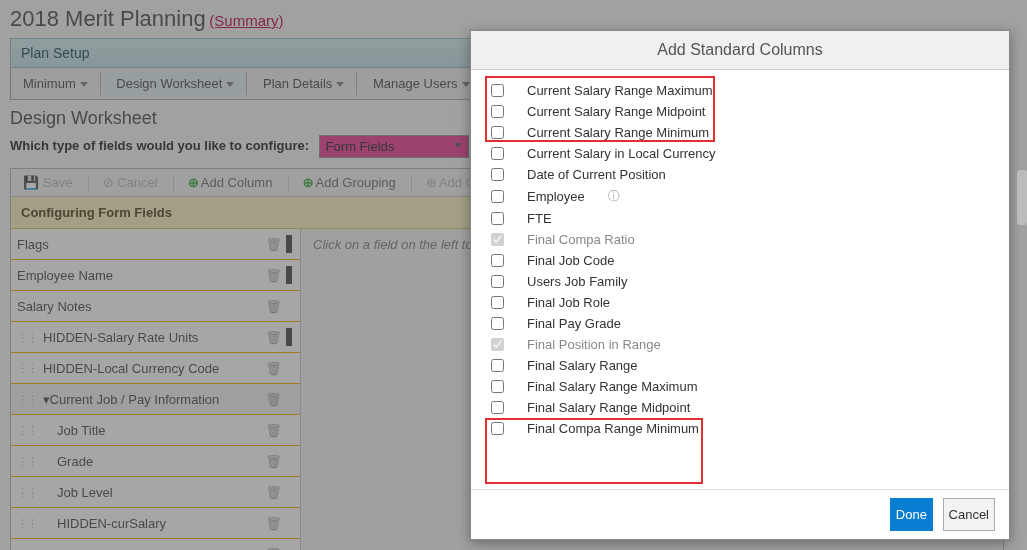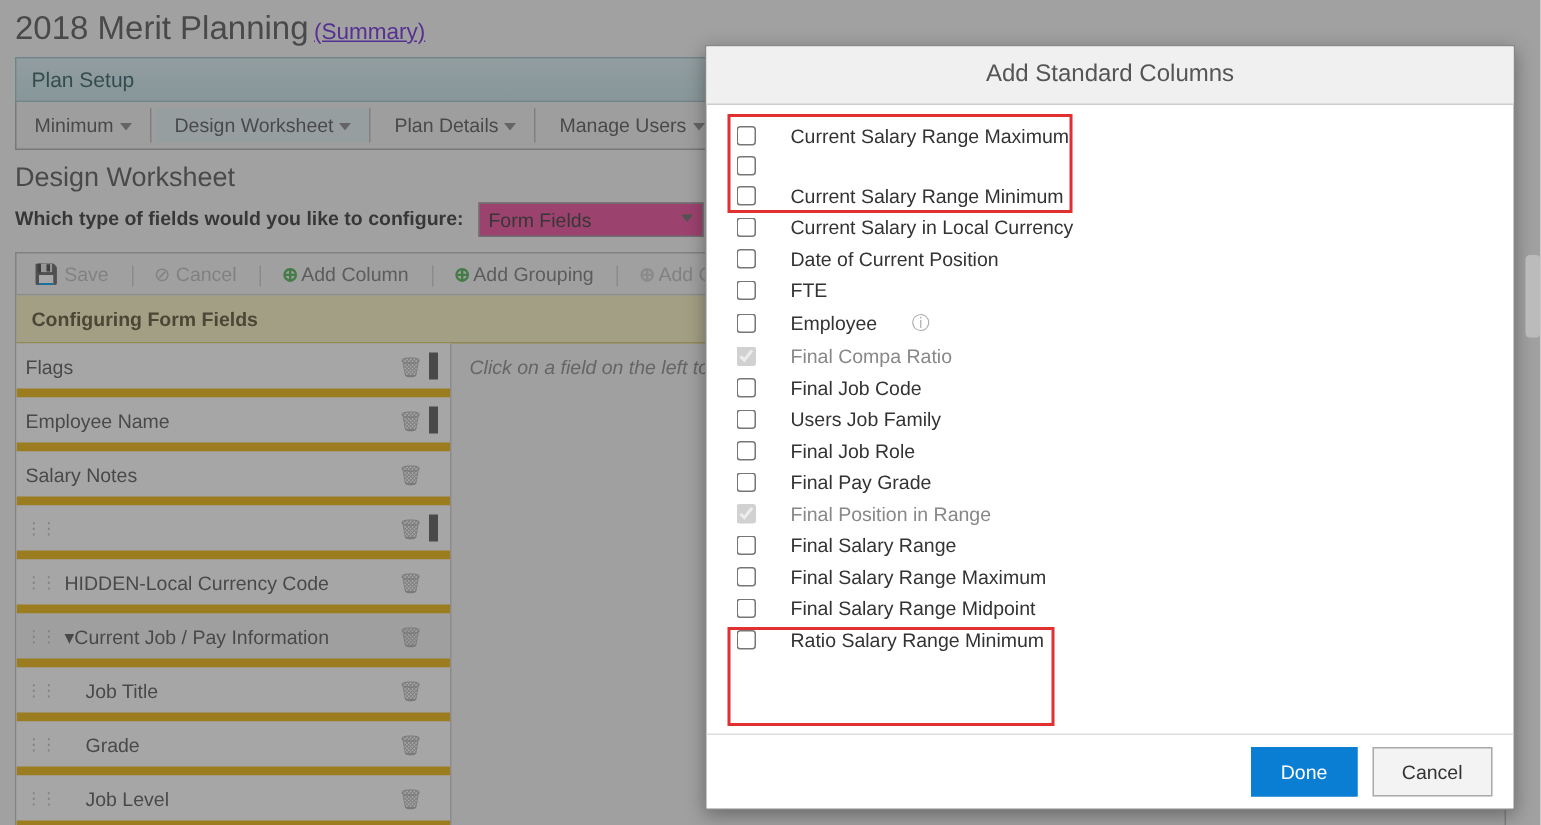--- a/index.html
+++ b/index.html
@@ -3,21 +3,21 @@
 <meta charset="utf-8">
 <style>
   * { box-sizing: border-box; margin: 0; padding: 0; }
   html, body { width: 1027px; height: 550px; font-family: Arial, Helvetica, sans-serif; font-size: 13px; color: #333; background: #f5f5f5; overflow: hidden; }
   .page { position: relative; width: 1027px; height: 550px; }
 
   
   .bg { position: absolute; inset: 0; padding: 6px 10px; }
   .title-row { margin: 0 0 6px 0; }
   .title-row .title { font-size: 22px; color: #555; display: inline; }
-  .title-row .summary-link { font-size: 15px; color: #6d28d9; }
+  .title-row .summary-link { font-size: 15px; color: #be185d; }
   .tab-bar { border: 1px solid #9dbfc7; background: linear-gradient(#d9edf1, #c5e1e6); padding: 6px 10px; width: 994px; }
   .tab-bar span { color: #2f5a63; font-size: 14px; }
 
   .settings-bar { border: 1px solid #aaa; border-top: none; background: #eee; padding: 4px 0; width: 994px; }
   .settings-bar .seg { display: inline-block; padding: 4px 12px; border-right: 1px solid #bbb; color: #555; cursor: pointer; }
   .settings-bar .seg.active { background: #e2eff3; }
   .caret-dn { display: inline-block; width: 0; height: 0; margin-left: 4px; border-left: 4px solid transparent; border-right: 4px solid transparent; border-top: 5px solid #888; vertical-align: middle; }
 
   h2.section { font-size: 18px; font-weight: normal; color: #555; margin: 8px 0 6px; }
   .config-row { margin: 4px 0 10px; color: #333; }
@@ -31,21 +31,21 @@
   .tool .plus { color: #4caf50; font-weight: bold; margin-right: 2px; }
   .tool.disabled { color: #bbb; }
   .divider { display: inline-block; width: 1px; height: 14px; background: #ccc; vertical-align: middle; margin: 0 4px; }
 
   .configuring-band { background: #f6f1c1; border-bottom: 1px solid #d8c96a; padding: 8px 10px; font-weight: bold; color: #5a5030; }
 
   .split { display: flex; height: 340px; }
   .left-pane { width: 290px; border-right: 1px solid #ccc; background: #fafafa; overflow: hidden; }
   .right-pane { flex: 1; padding: 8px 12px; color: #888; font-style: italic; }
 
-  .field-row { display: flex; align-items: center; justify-content: space-between; padding: 6px 8px 6px 6px; border-bottom: 6px solid #eab308; background: #fdfdfd; color: #555; }
+  .field-row { display: flex; align-items: center; justify-content: space-between; padding: 6px 8px 6px 6px; border-bottom: 1px solid #eab308; background: #fdfdfd; color: #555; }
   .field-row .handle { color: #bbb; margin-right: 6px; font-size: 11px; letter-spacing: -1px; }
   .field-row .trash { color: #aaa; }
   .field-row .mark { display: inline-block; width: 6px; height: 18px; margin-left: 4px; }
   .field-row .mark.dark { background: #555; }
   .field-row.group { background: #f0f0f0; }
 
   
   .overlay { position: absolute; inset: 0; background: rgba(60,60,60,0.45); }
   .dialog { position: absolute; top: 30px; left: 470px; width: 540px; height: 510px; background: #fff; border: 1px solid #888; box-shadow: 0 3px 12px rgba(0,0,0,0.35); display: flex; flex-direction: column; }
   .dialog-header { background: #f0f0f0; border-bottom: 1px solid #ccc; padding: 10px 12px; text-align: center; color: #555; font-size: 16px; }
@@ -54,21 +54,21 @@
 
   .col-list { list-style: none; }
   .col-list li { display: flex; align-items: center; gap: 23px; padding: 3px 0; color: #333; }
   .col-list li input[type=checkbox] { width: 13px; height: 13px; }
   .col-list li .help { color: #aaa; font-size: 12px; }
   .col-list li.disabled { color: #888; }
   .col-list li.disabled input { accent-color: #aaa; }
 
   .red-box { position: absolute; border: 2px solid #e03030; pointer-events: none; }
 
-  .btn { display: inline-block; padding: 8px 19px; border: 1px solid #aaa; background: #f3f3f3; color: #333; cursor: pointer; margin-left: 6px; }
+  .btn { display: inline-block; padding: 8px 5px; border: 1px solid #aaa; background: #f3f3f3; color: #333; cursor: pointer; margin-left: 6px; }
   .btn.primary { background: #0a7ed3; border-color: #0a7ed3; color: #fff; }
 
   .scroll-indicator { position: absolute; right: 0; top: 170px; width: 10px; height: 55px; background: #bbb; border-radius: 3px; }
 </style>
 </head>
 <body>
 
 <div class="page">
   <div class="bg">
     <div class="title-row">
@@ -138,20 +138,21 @@
                 <span>Salary Notes</span>
               </span>
               <span style="display: flex; align-items: center;">
                 <span class="trash">🗑</span>
                 <span class="mark"></span>
               </span>
             </div>
             <div class="field-row">
               <span style="display: flex; align-items: center;">
                 <span class="handle">⋮⋮</span>
+                <span>HIDDEN-Salary Rate Units</span>
               </span>
               <span style="display: flex; align-items: center;">
                 <span class="trash">🗑</span>
                 <span class="mark dark"></span>
               </span>
             </div>
             <div class="field-row">
               <span style="display: flex; align-items: center;">
                 <span class="handle">⋮⋮</span>
                 <span>HIDDEN-Local Currency Code</span>
@@ -238,41 +239,42 @@
   <div class="dialog">
     <div class="dialog-header">Add Standard Columns</div>
     <div class="dialog-body">
       <ul class="col-list" id="col-list">
           <li>
             <input type="checkbox" style="">
             <span>Current Salary Range Maximum</span>
           </li>
           <li>
             <input type="checkbox" style="">
+            <span>Current Salary Range Midpoint</span>
           </li>
           <li>
             <input type="checkbox" style="">
             <span>Current Salary Range Minimum</span>
           </li>
           <li>
             <input type="checkbox" style="">
             <span>Current Salary in Local Currency</span>
           </li>
           <li>
             <input type="checkbox" style="">
             <span>Date of Current Position</span>
-          </li>
-          <li>
-            <input type="checkbox" style="">
-            <span>FTE</span>
           </li>
           <li>
             <input type="checkbox" style="">
             <span>Employee</span>
             <span class="help"> ⓘ</span>
+          </li>
+          <li>
+            <input type="checkbox" style="">
+            <span>FTE</span>
           </li>
           <li class="disabled">
             <input type="checkbox" disabled="" checked="" style="">
             <span>Final Compa Ratio</span>
           </li>
           <li>
             <input type="checkbox" style="">
             <span>Final Job Code</span>
           </li>
           <li>
@@ -298,21 +300,21 @@
           <li>
             <input type="checkbox" style="">
             <span>Final Salary Range Maximum</span>
           </li>
           <li>
             <input type="checkbox" style="">
             <span>Final Salary Range Midpoint</span>
           </li>
           <li>
             <input type="checkbox" style="">
-            <span>Ratio Salary Range Minimum</span>
+            <span>Final Compa Range Minimum</span>
           </li>
         </ul>
       <div class="red-box" style="top:6px; left:14px; width:230px; height:66px;"></div>
       <div class="red-box" style="top:348px; left:14px; width:218px; height:66px;"></div>
     </div>
     <div class="dialog-footer">
       <span class="btn primary">Done</span>
       <span class="btn">Cancel</span>
     </div>
   </div>

